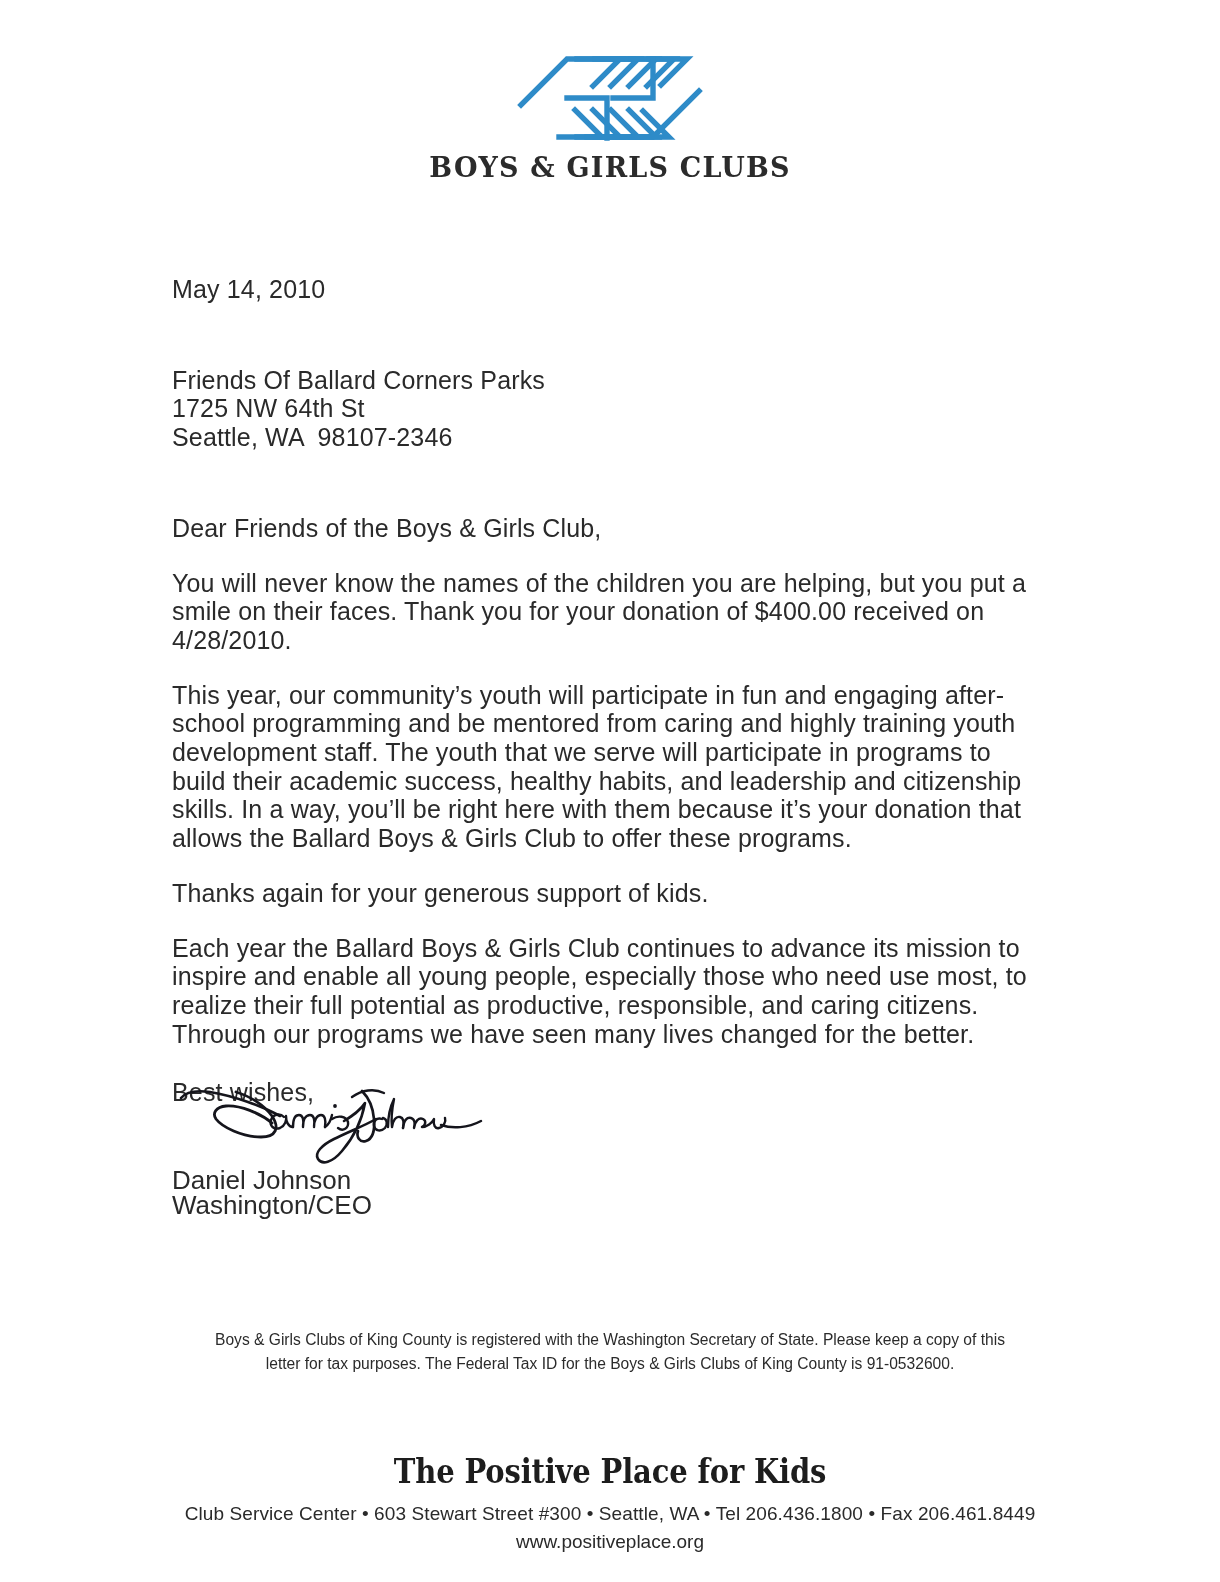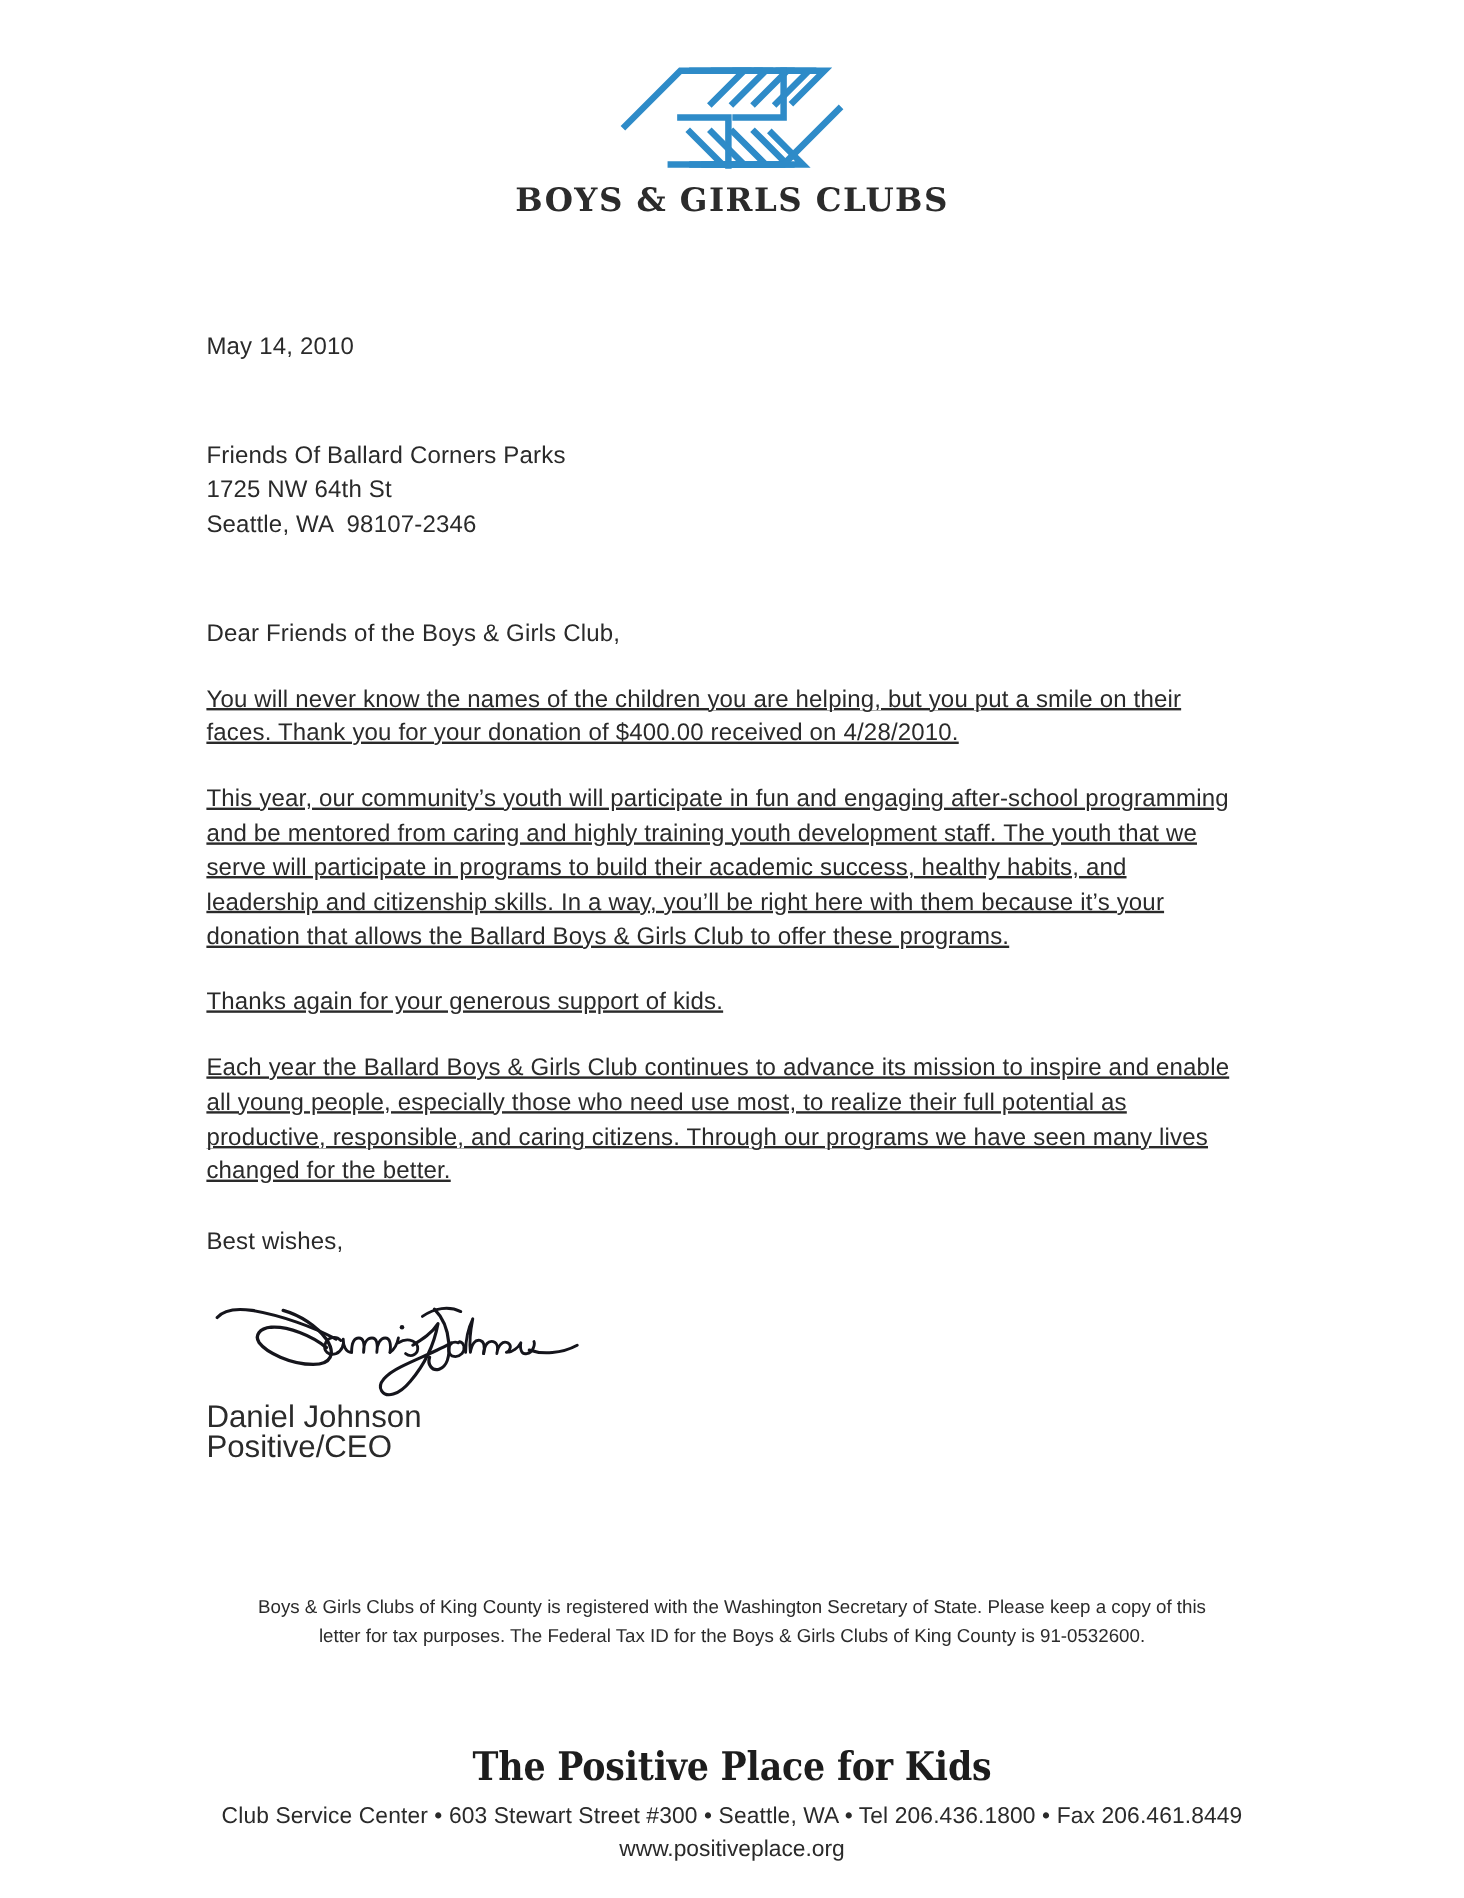--- a/index.html
+++ b/index.html
@@ -48,35 +48,35 @@
 
   
   .body-area {
     position: absolute;
     left: 172px;
     top: 275px;
     width: 866px;
   }
   .letter-text {
     font-family: "Liberation Sans", sans-serif;
-    font-size: 20px;
+    font-size: 25px;
     line-height: 28.7px;
     color: #2a2a2a;
     letter-spacing: 0.15px;
   }
   .date-line { margin: 0 0 0 0; }
 
   .recipient {
     margin: 62px 0 0 0;
   }
   .recipient div { white-space: pre; }
 
   .salutation { margin: 62px 0 0 0; }
 
-  .para { margin: 26px 0 0 0; text-decoration: underline; }
+  .para { margin: 26px 0 0 0; }
 
   .closing { margin: 30px 0 0 0; }
 
   
   .sig-block {
     position: absolute;
     left: 172px;
     top: 1075px;
     width: 500px;
   }
@@ -230,21 +230,21 @@
         <path d="M227 53 C228 45 231 42 235 43 C239 44 239 49 238 53
                  C239 46 243 42 247 44 C251 46 249 51 246 52
                  C251 52 256 48 258 44
                  C257 50 259 54 263 53
                  C268 52 270 46 269 43" stroke-width="2.4"></path>
 
         <path d="M265 50 C276 54 292 53 305 46" stroke-width="2.5"></path>
       </g>
     </svg>
     <div class="sig-name">Daniel Johnson</div>
-    <div class="sig-name">Positive/CEO</div>
+    <div class="sig-name">Washington/CEO</div>
   </div>
 
   <div class="disclaimer">
     <div>Boys &amp; Girls Clubs of King County is registered with the Washington Secretary of State.  Please keep a copy of this</div>
     <div>letter for tax purposes.  The Federal Tax ID for the Boys &amp; Girls Clubs of King County is 91-0532600.</div>
   </div>
 
   <div class="footer">
     <div class="tagline">The Positive Place for Kids</div>
     <div class="footer-contact">Club Service Center • 603 Stewart Street #300 • Seattle, WA • Tel 206.436.1800 • Fax 206.461.8449</div>

